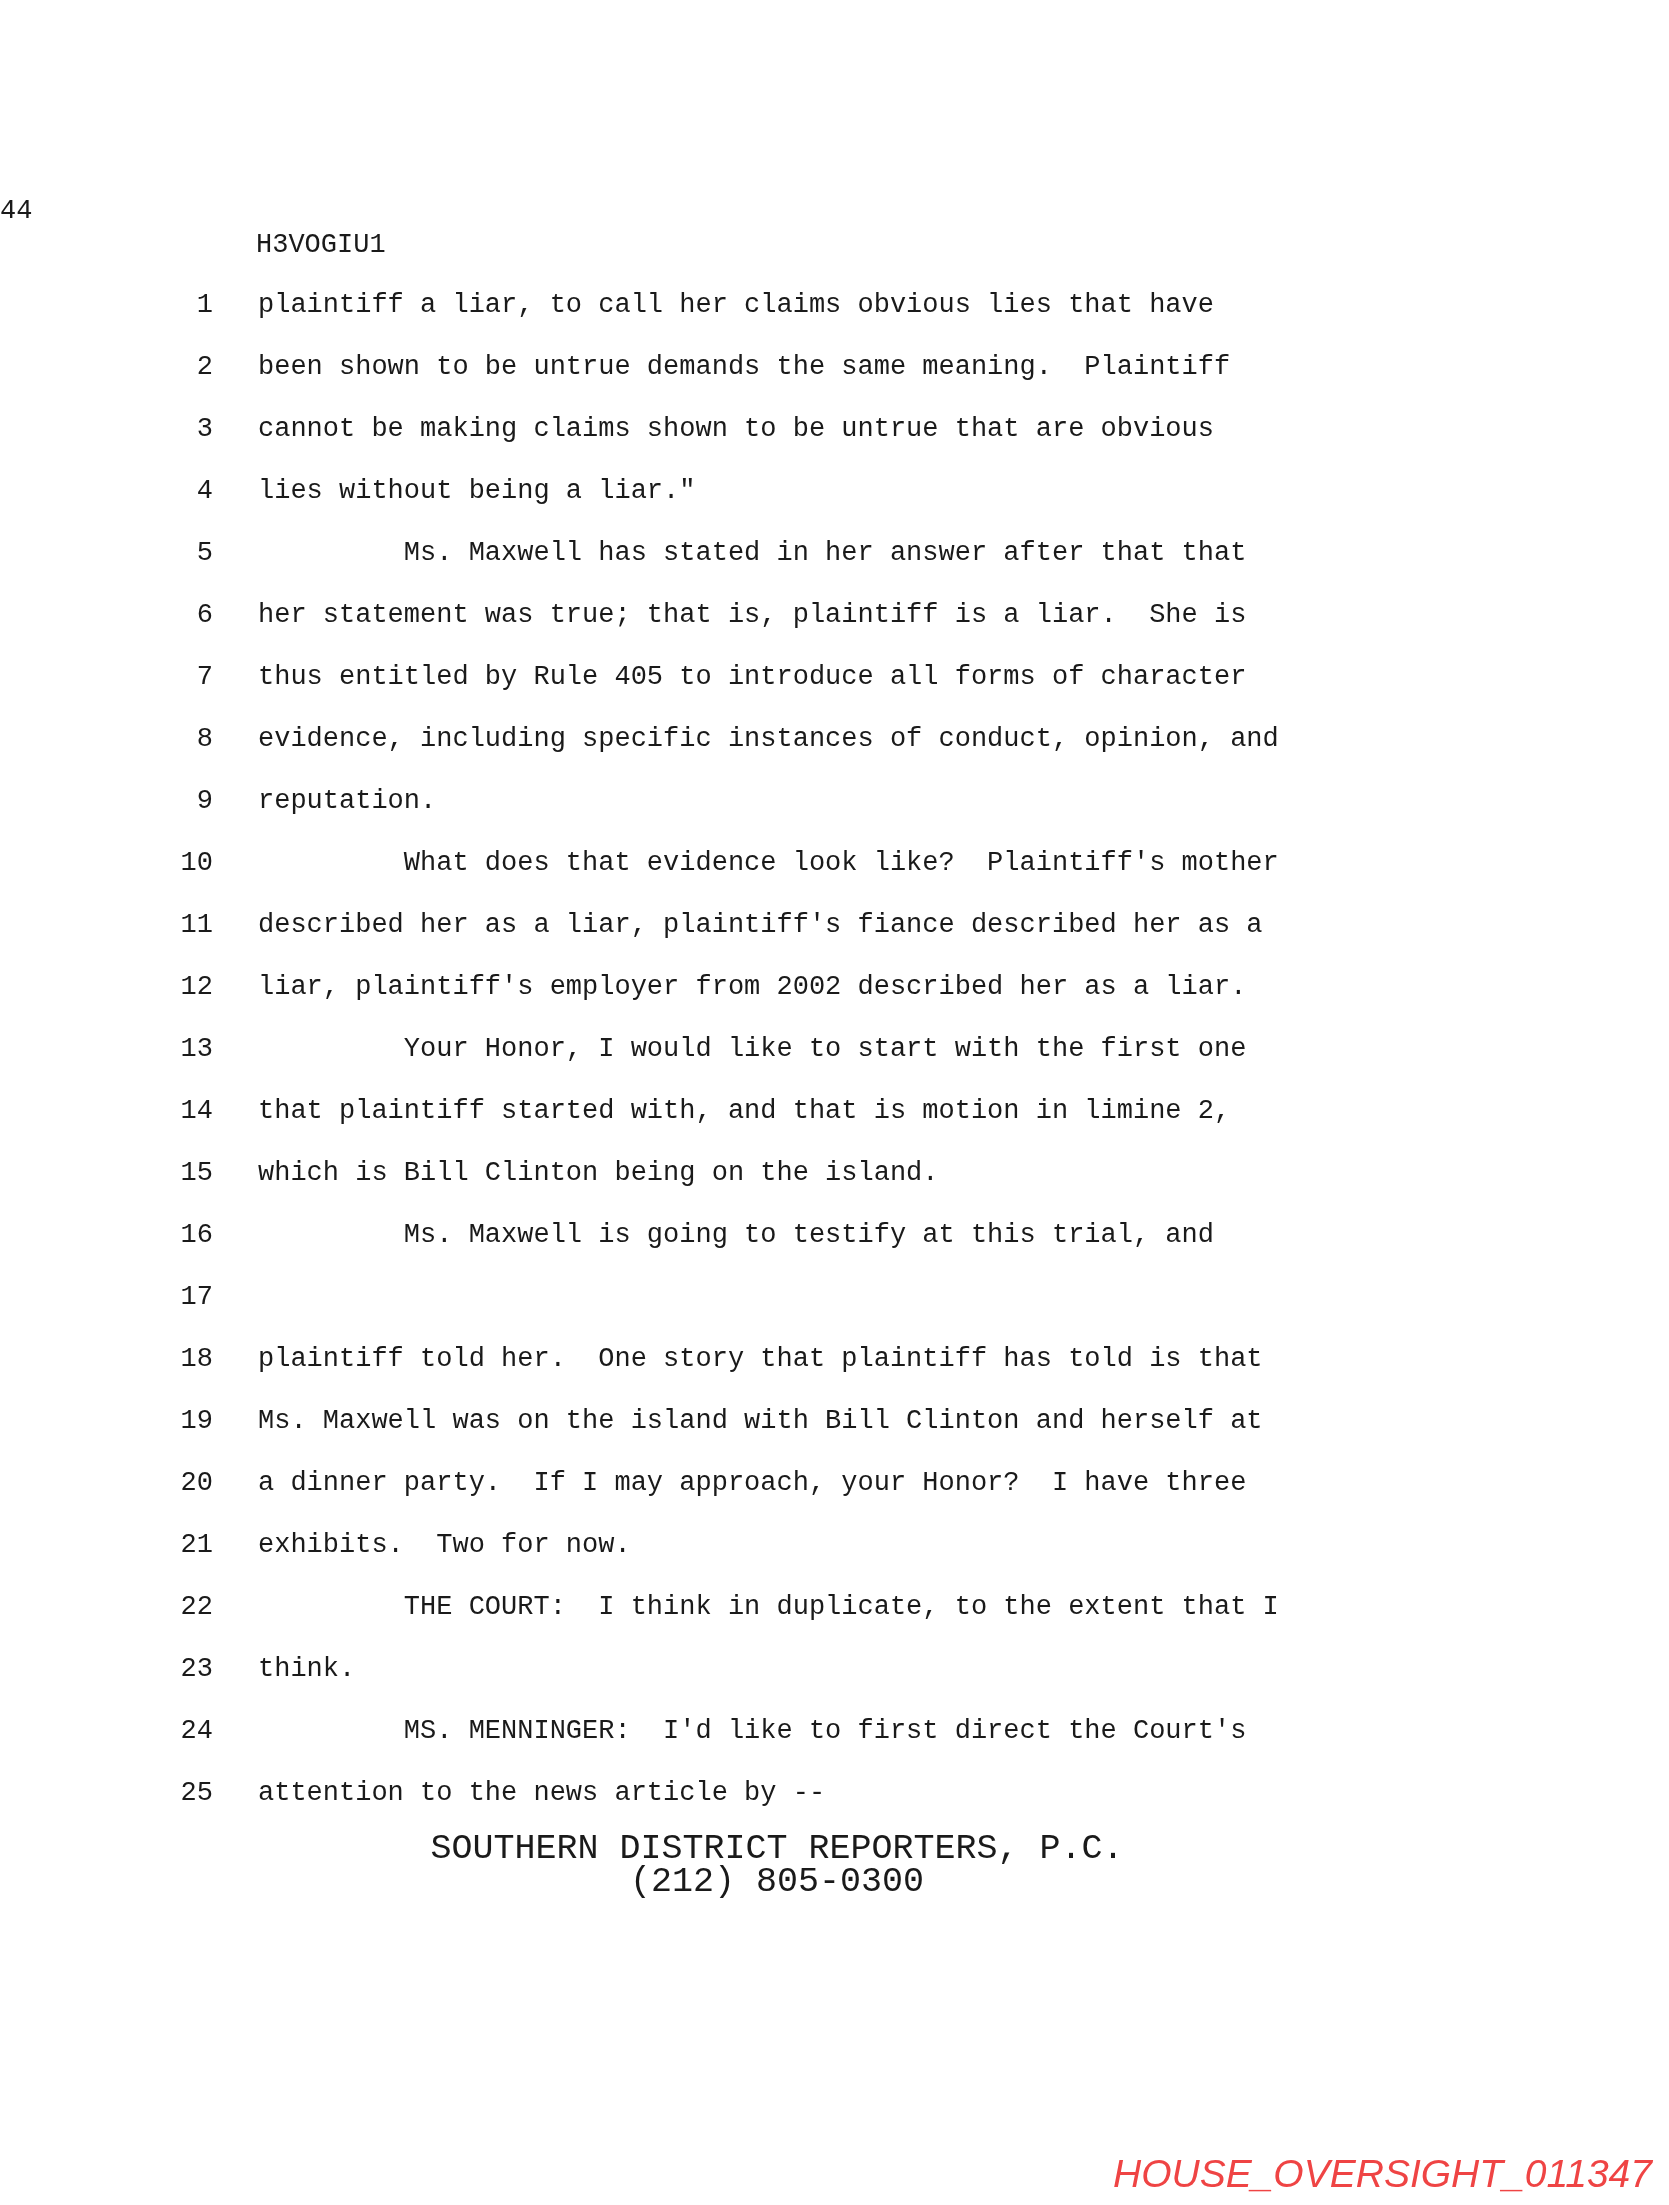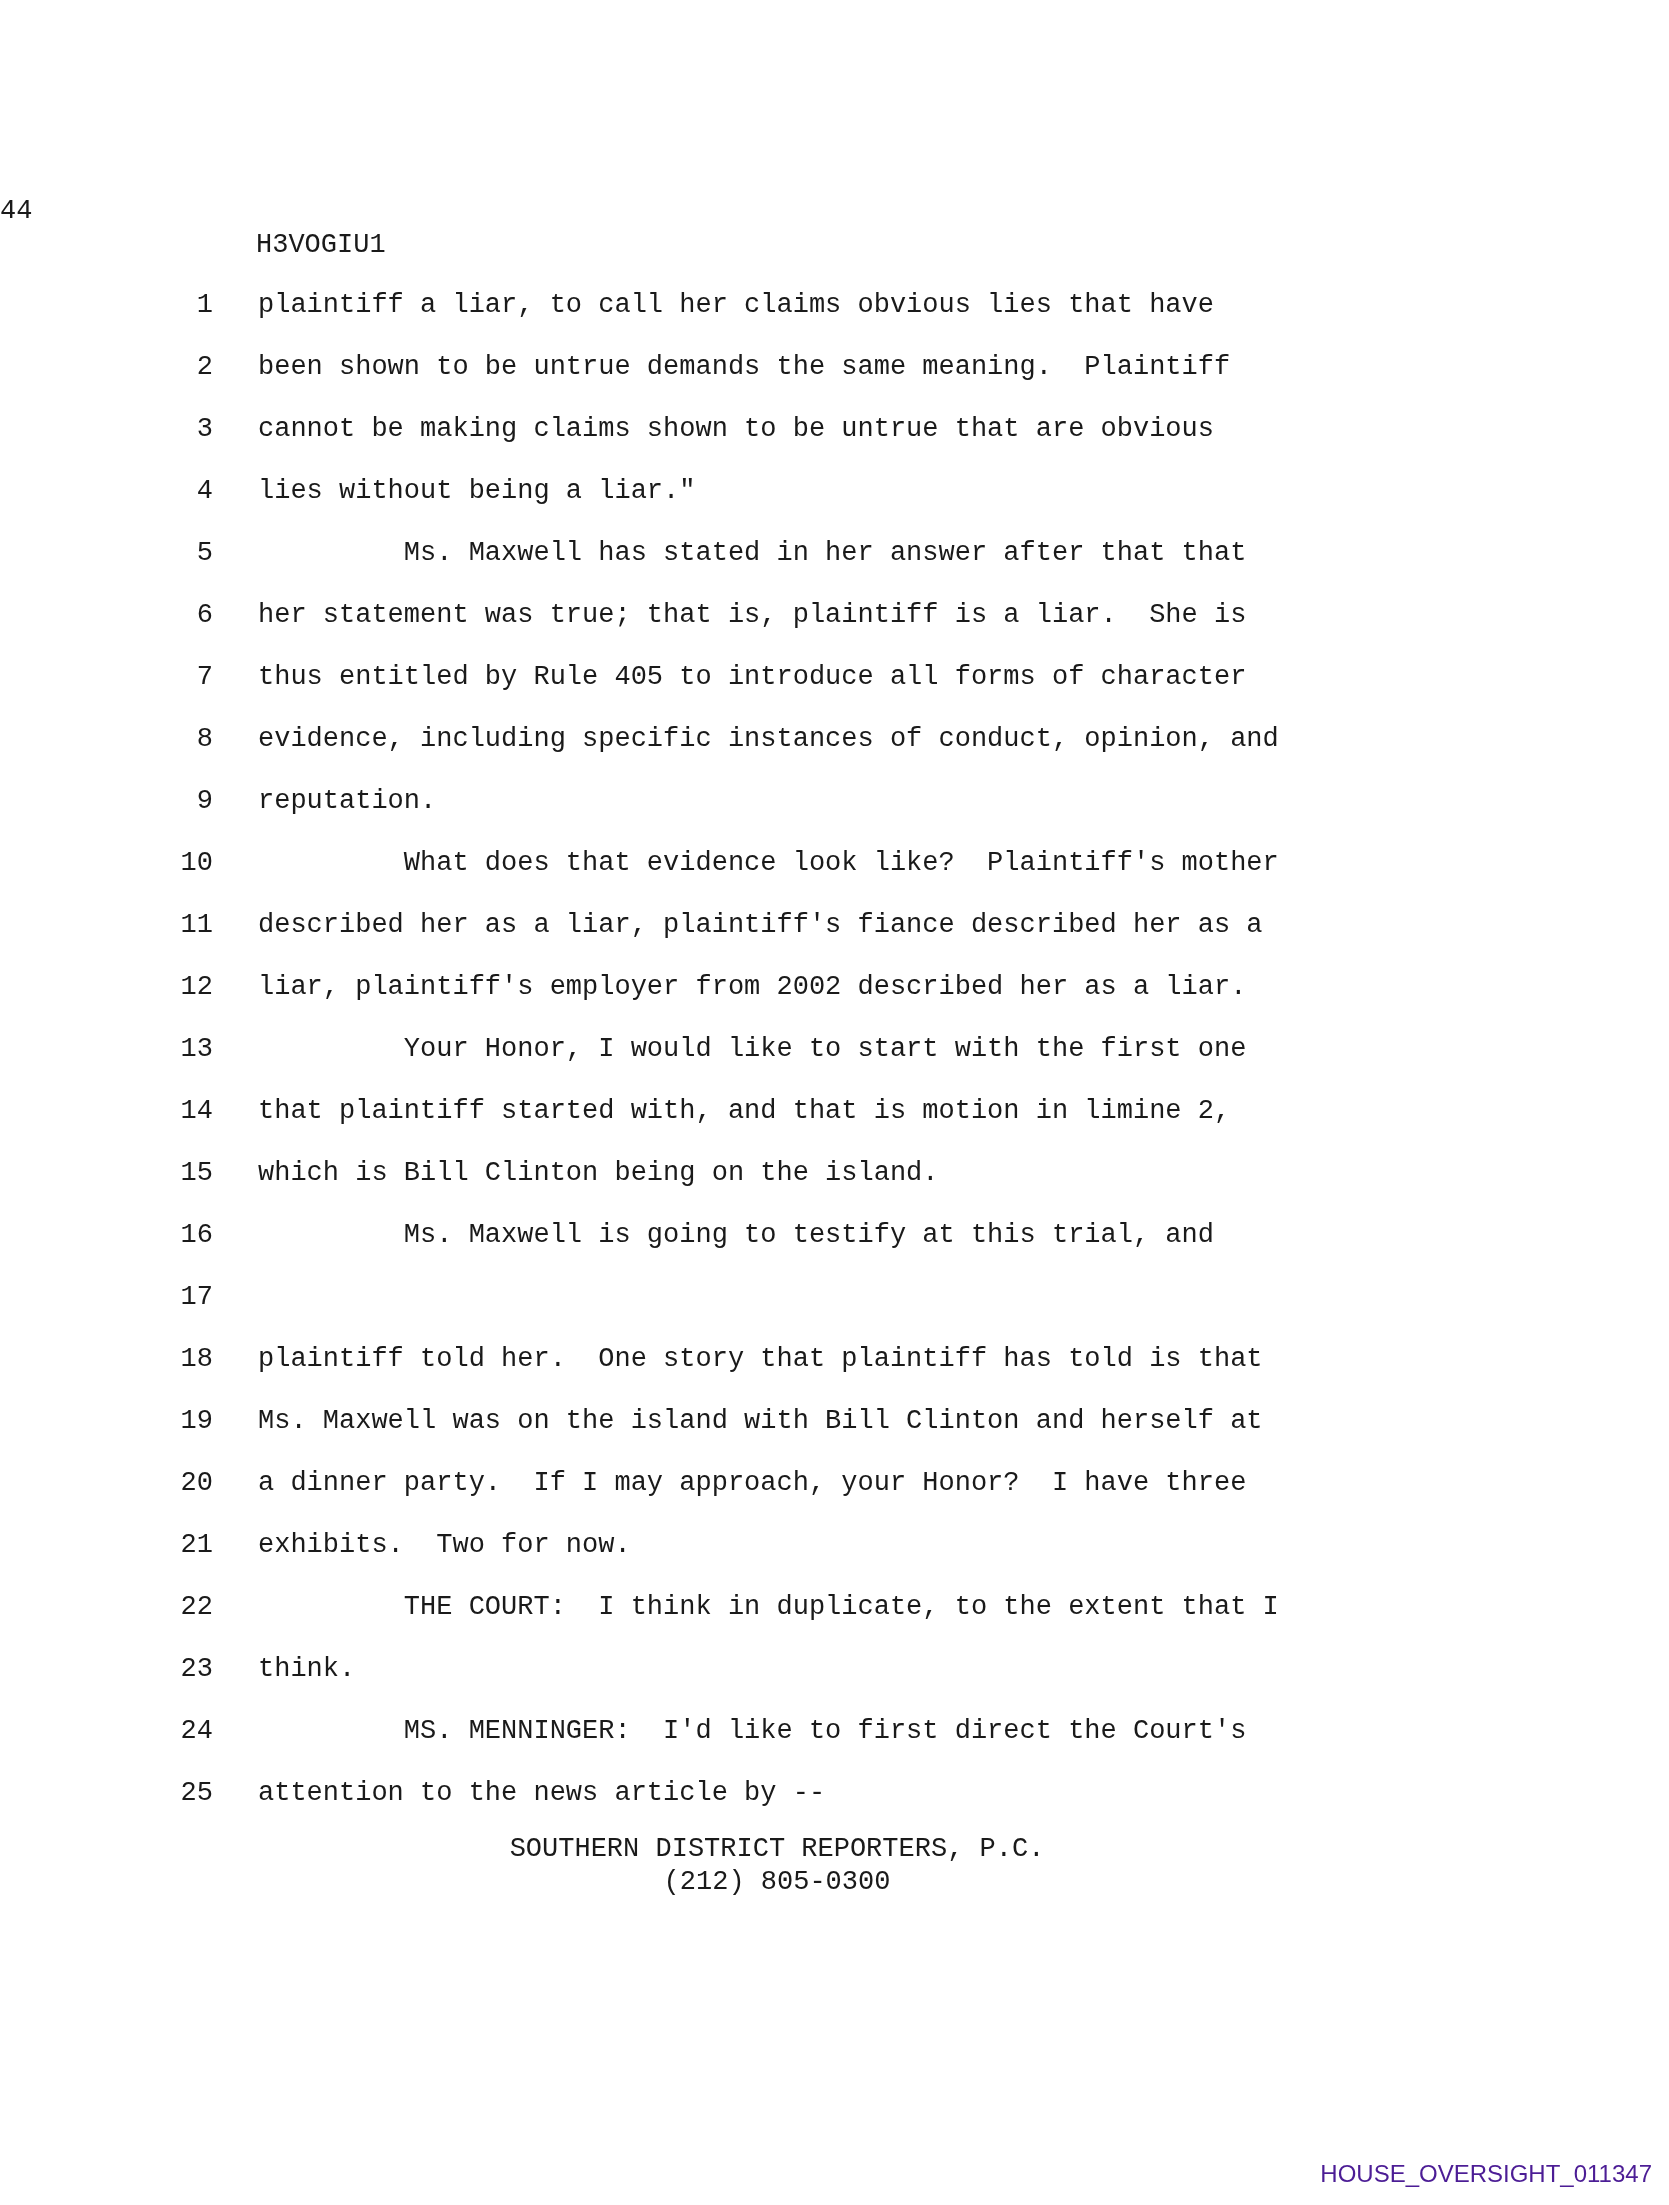--- a/index.html
+++ b/index.html
@@ -61,35 +61,36 @@
     margin-left: 45px;
     font-size: 27px;
     white-space: pre;
   }
   .footer {
     position: absolute;
     top: 1833px;
     left: 0;
     width: 1554px;
     text-align: center;
-    font-size: 27px;
+    font-size: 35px;
     line-height: 33px;
   }
   .footer div {
     white-space: pre;
   }
   .watermark {
     position: absolute;
     top: 2156px;
     right: 17px;
     font-family: "Liberation Sans", "DejaVu Sans", sans-serif;
-    font-size: 24px;
+    font-size: 39px;
     line-height: 35px;
-    color: #4c1d95;
-    white-space: pre;
+    color: #ef4444;
+    white-space: pre;
+    font-style: italic;
   }
 </style>
 </head>
 <body>
 
 <div class="page">
 
   <div class="page-number">44</div>
 
   <div class="session-id">H3VOGIU1</div>

